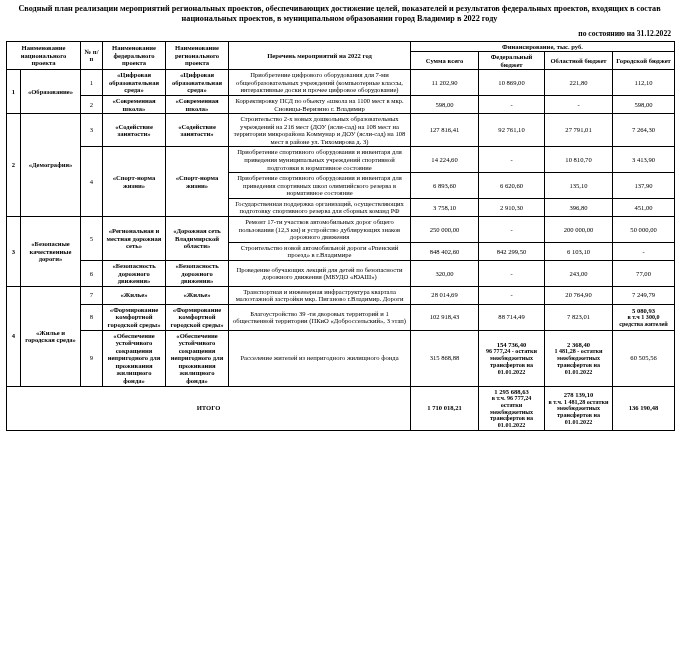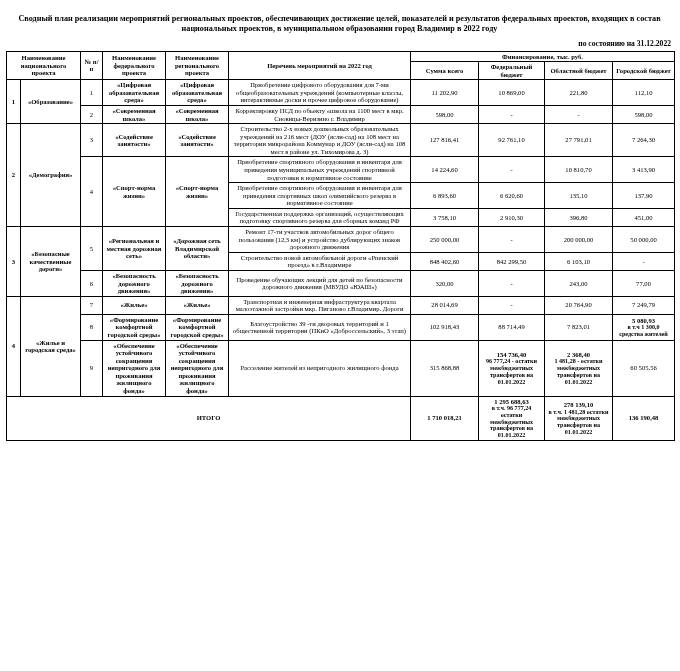--- a/index.html
+++ b/index.html
@@ -10,21 +10,21 @@
   body {
     width: 680px;
     height: 671px;
     font-family: "Liberation Serif", serif;
     color: #000;
     overflow: hidden;
   }
   .page {
     width: 679px;
     box-sizing: border-box;
-    padding: 12px 6px 0 6px;
+    padding: 2px 6px 0 6px;
   }
   .doc-title {
     font-size: 8.2px;
     font-weight: bold;
     text-align: center;
     line-height: 1.25;
     margin: 2px 2px 4px 2px;
   }
   .status-line {
     font-size: 7.6px;

